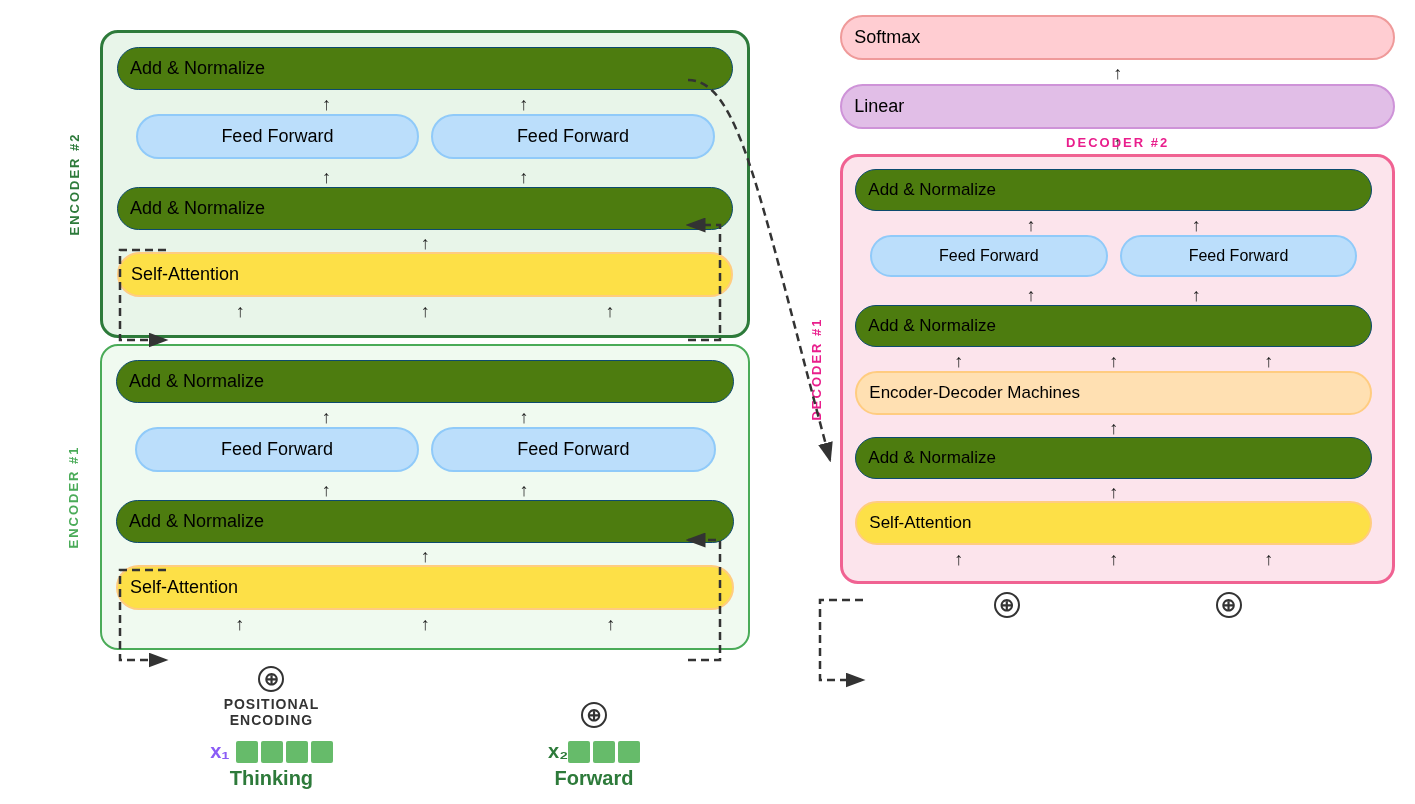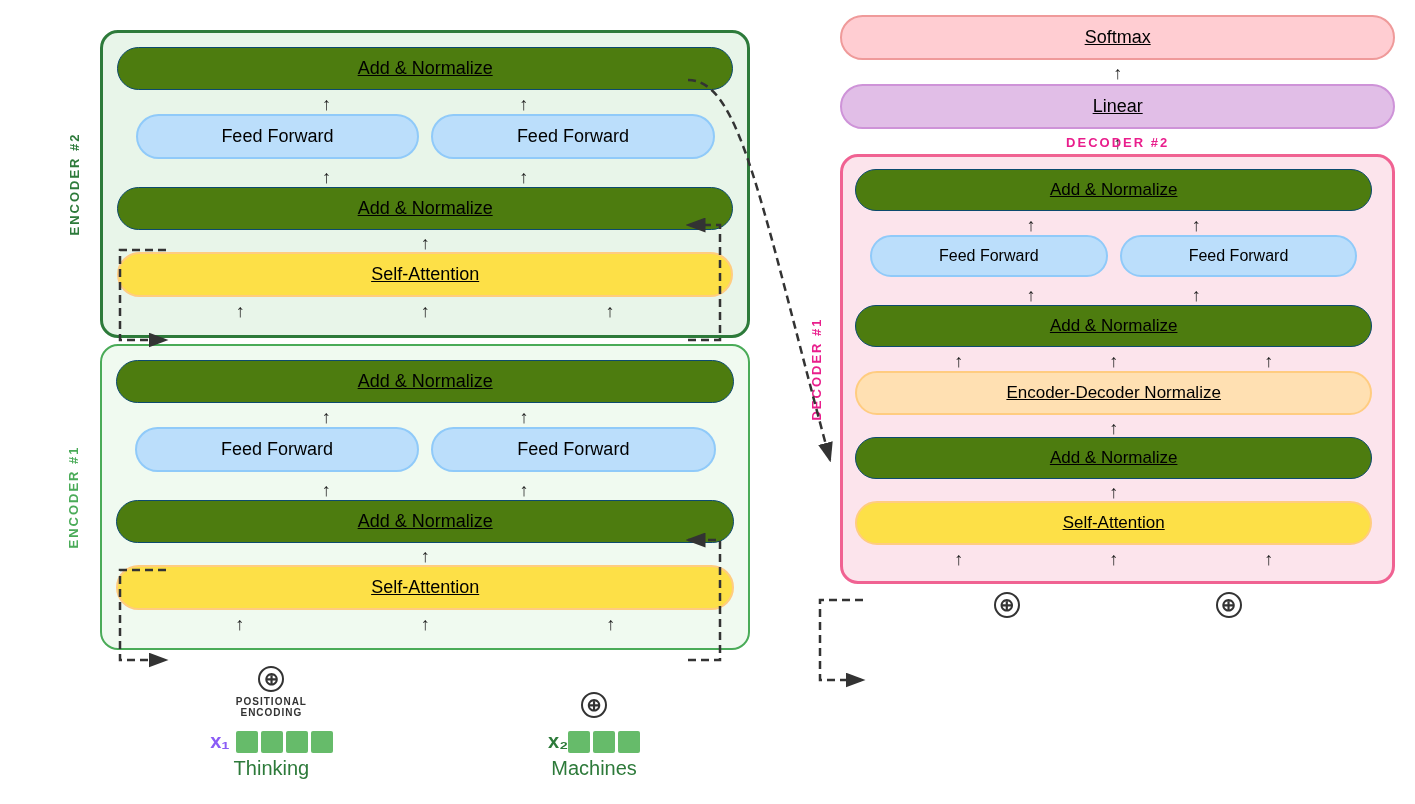--- a/index.html
+++ b/index.html
@@ -111,24 +111,23 @@
       display: flex;
       justify-content: center;
       gap: 12px;
       margin-bottom: 4px;
     }
 
     .module-full {
       width: 100%;
       border-radius: 30px;
       padding: 10px 12px;
-      text-align: center;
+      text-align: left;
       font-size: 18px;
       font-weight: 500;
-      text-decoration: underline;
     }
 
     .module-half {
       width: 46%;
       border-radius: 30px;
       padding: 10px 12px;
       text-align: center;
       font-size: 18px;
       font-weight: 500;
     }
@@ -179,21 +178,21 @@
 
     .input-item {
       display: flex;
       flex-direction: column;
       align-items: center;
       gap: 4px;
     }
 
     .input-label {
       font-size: 18px;
-      font-weight: 400;
+      font-weight: 700;
       color: #2d7a3a;
     }
 
     .input-var {
       font-size: 18px;
       font-weight: 700;
       color: #2d7a3a;
     }
 
     .word-boxes {
@@ -216,21 +215,21 @@
       display: flex;
       align-items: center;
       justify-content: center;
       font-size: 18px;
       font-weight: 700;
       color: #333;
       background: #fff;
     }
 
     .pos-enc-label {
-      font-size: 10px;
+      font-size: 14px;
       font-weight: 600;
       color: #333;
       letter-spacing: 1px;
       text-align: center;
       white-space: nowrap;
     }
 
     
     .spacer-2 { height: 2px; }
     .spacer-4 { height: 4px; }
@@ -410,21 +409,21 @@
         <div class="plus-circle">⊕</div>
         <div class="spacer-4"></div>
         <div style="display:flex; align-items:center; ">
           <span class="input-var" style="color:#2d7a3a; font-weight:700; font-size:20px;">x₂</span>
           <div class="word-boxes">
             <div class="word-box"></div>
             <div class="word-box"></div>
             <div class="word-box"></div>
           </div>
         </div>
-        <div class="input-label" style="font-size:20px;">Machines</div>
+        <div class="input-label" style="font-size:20px;">Forward</div>
       </div>
     </div>
 
   </div>
 
   <div class="decoders-section" style="margin-left:50px; margin-top:5px;">
 
     <div class="module-full softmax-box" style="margin-bottom:4px; font-size:18px;">Softmax</div>
 
     <div class="arrow-single-full">
@@ -478,21 +477,21 @@
             <span class="arrow-icon">↑</span>
           </div>
         <div class="arrow-block">
             <span class="arrow-icon">↑</span>
           </div>
         <div class="arrow-block">
             <span class="arrow-icon">↑</span>
           </div>
       </div>
 
-      <div class="module-full enc-dec-attention" style="font-size:17px;">Encoder-Decoder Normalize</div>
+      <div class="module-full enc-dec-attention" style="font-size:17px;">Encoder-Decoder Machines</div>
       <div class="spacer-4"></div>
 
       <div class="arrow-single-full">
         <span class="arrow-icon">↑</span>
       </div>
 
       <div class="module-full add-normalize" style="font-size:17px;">Add &amp; Normalize</div>
       <div class="spacer-4"></div>
 
       <div class="arrow-single-full">

